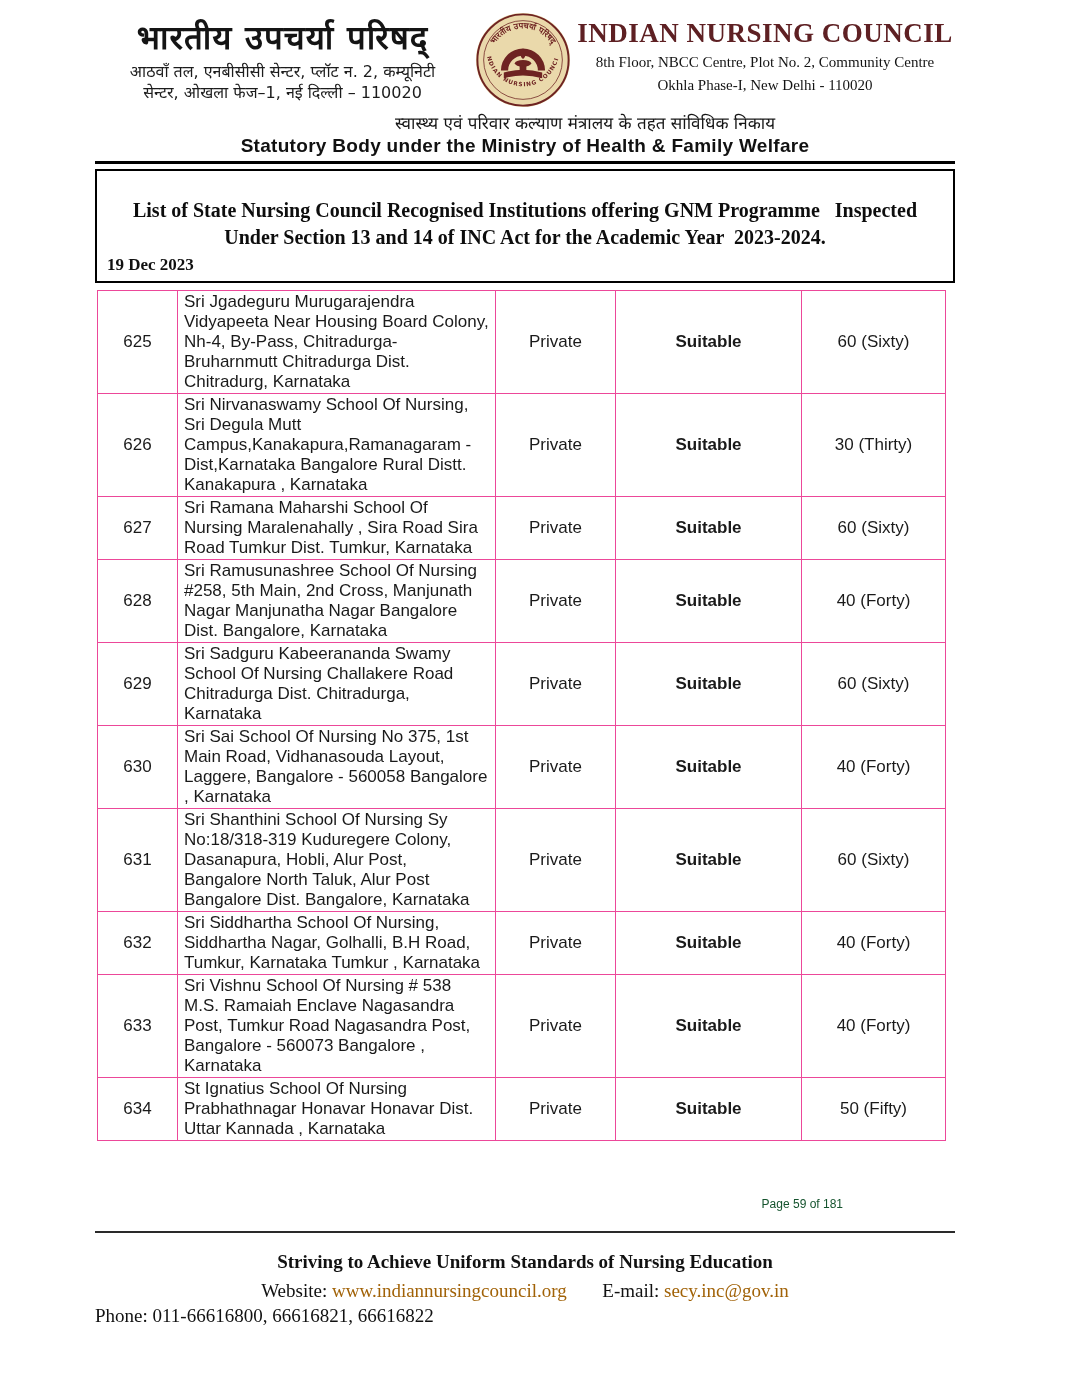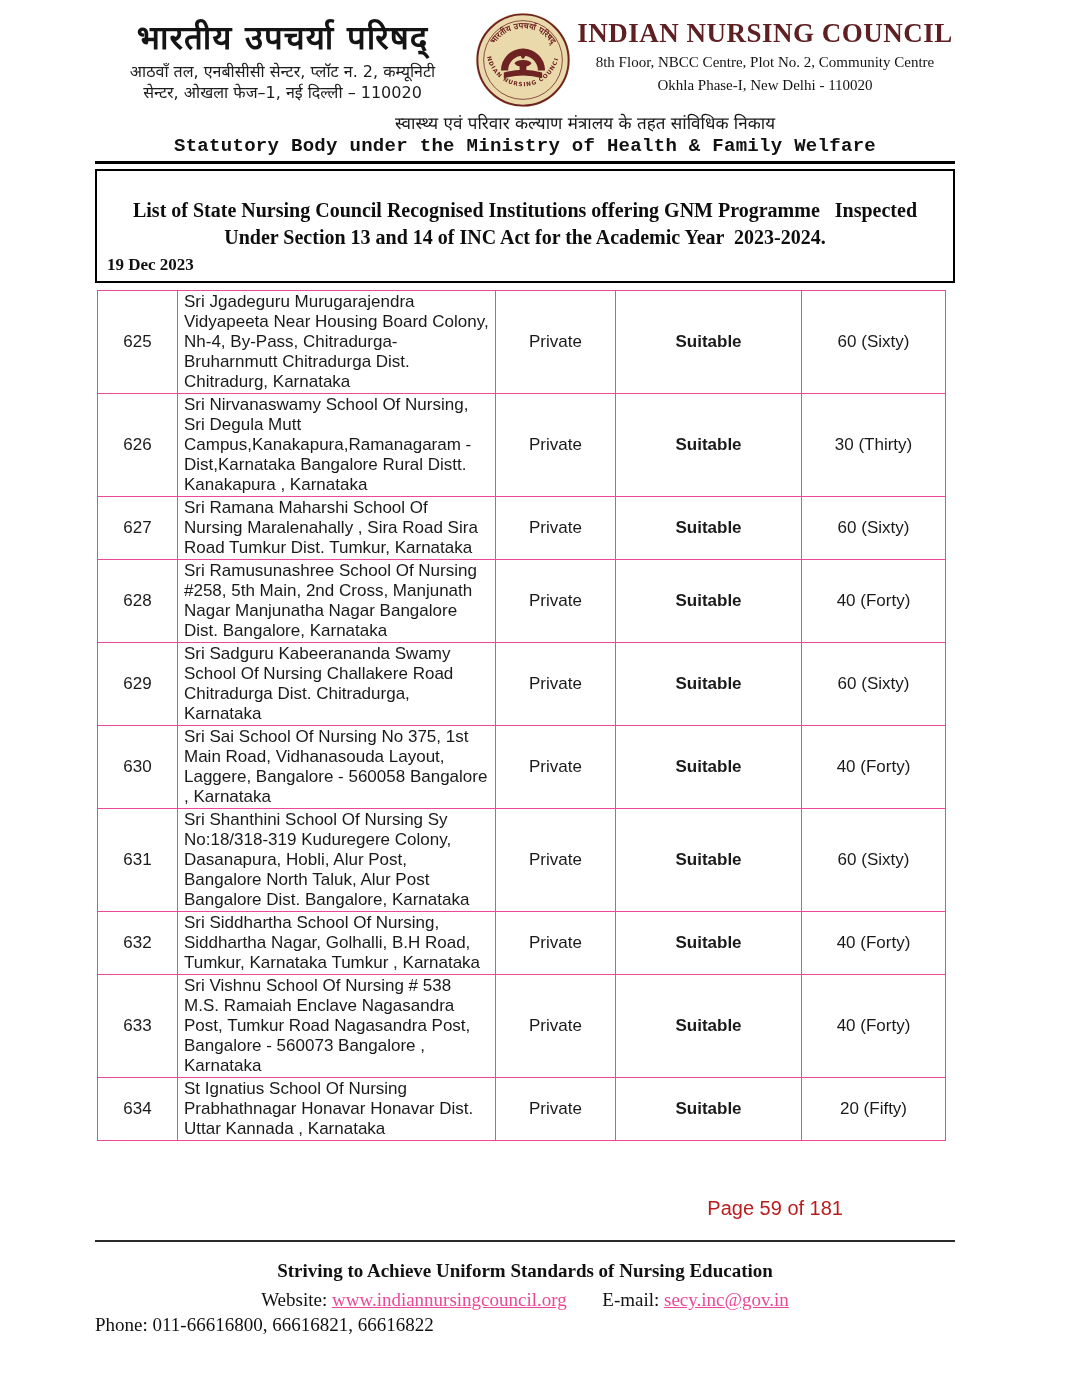--- a/index.html
+++ b/index.html
@@ -15,43 +15,43 @@
   .header { display: flex; padding-top: 10px; }
   .header-left { width: 375px; text-align: center; padding-top: 4px; }
   .hindi { font-family: "DejaVu Sans", sans-serif; }
   .org-hindi-title { font-size: 33px; font-weight: bold; color: #141414; letter-spacing: 1px; }
   .org-hindi-addr { font-size: 16px; line-height: 17px; margin-top: 4px; color: #1c1c1c; }
   .header-logo { width: 105px; display: flex; justify-content: center; align-items: flex-start; padding-top: 2px; }
   .header-right { flex: 1; text-align: center; padding-top: 8px; }
   .org-en-title { font-family: "Liberation Serif", serif; font-size: 27px; font-weight: bold; color: #5e2023; letter-spacing: 0.5px; }
   .org-en-addr { font-family: "Liberation Serif", serif; font-size: 15px; line-height: 19px; margin-top: 4px; color: #141414; }
   .statutory-hindi { text-align: center; font-size: 17px; margin-top: 3px; padding-left: 120px; color: #161616; }
-  .statutory-en { text-align: center; font-family: Liberation Mono, monospace; font-size: 19px; font-weight: 600; letter-spacing: 0.3px; margin-top: 1px; color: #111; }
+  .statutory-en { text-align: center; font-family: Liberation Sans, sans-serif; font-size: 19px; font-weight: 600; letter-spacing: 0.3px; margin-top: 1px; color: #111; }
   .top-rule { border: none; border-top: 3px solid #000; margin: 4px 0 5px 0; }
 
   
   .title-box { border: 2px solid #000; padding: 26px 10px 6px 10px; }
   .title-line { text-align: center; font-family: "Liberation Serif", serif; font-weight: bold; font-size: 20px; line-height: 27px; white-space: pre-wrap; color: #0d0d0d; }
   .title-date { text-align: left; font-family: "Liberation Serif", serif; font-weight: bold; font-size: 17px; padding-right: 60px; margin-top: 4px; }
 
   
   table.inst-table { border-collapse: collapse; table-layout: fixed; width: 848px; margin: 7px 0 0 2px; }
   .inst-table td { border: 1px solid #ec4899; font-size: 17px; line-height: 20px; padding: 1px 6px; vertical-align: middle; color: #1a1a1a; }
   .cell-sl, .cell-type, .cell-status, .cell-seats { text-align: center; }
   .cell-status { font-weight: bold; }
   .cell-inst { text-align: left; }
 
   
-  .page-info { text-align: right; padding-right: 112px; margin-top: 56px; font-size: 20px; color: #b91c1c; }
+  .page-info { text-align: right; padding-right: 112px; margin-top: 56px; font-size: 12px; color: #14532d; }
   .footer-rule { border: none; border-top: 2px solid #2a2a2a; margin: 20px 0 7px 0; }
   .footer-hindi { text-align: center; font-size: 16px; color: #161616; }
   .footer-motto { text-align: center; font-family: "Liberation Serif", serif; font-weight: bold; font-size: 19px; margin-top: 18px; color: #111; }
   .footer-contact { text-align: center; font-family: "Liberation Serif", serif; font-size: 19px; margin-top: 7px; color: #111; }
   .footer-contact .label { color: #111; }
-  .footer-contact a { color: #ec4899; text-decoration: underline; cursor: pointer; }
+  .footer-contact a { color: #a16207; cursor: pointer; }
   .contact-gap { display: inline-block; width: 26px; }
   .footer-phone { text-align: left; font-family: "Liberation Serif", serif; font-size: 19px; margin-top: 3px; color: #111; }
 </style>
 </head>
 <body>
 
 <div class="content">
 
   <div class="header">
     <div class="header-left">
@@ -167,21 +167,21 @@
           <td class="cell-inst">Sri Vishnu School Of Nursing # 538 M.S. Ramaiah Enclave Nagasandra Post, Tumkur Road  Nagasandra Post, Bangalore - 560073 Bangalore , Karnataka</td>
           <td class="cell-type">Private</td>
           <td class="cell-status">Suitable</td>
           <td class="cell-seats">40 (Forty)</td>
         </tr>
         <tr>
           <td class="cell-sl">634</td>
           <td class="cell-inst">St Ignatius School Of Nursing Prabhathnagar Honavar Honavar  Dist. Uttar Kannada , Karnataka</td>
           <td class="cell-type">Private</td>
           <td class="cell-status">Suitable</td>
-          <td class="cell-seats">20 (Fifty)</td>
+          <td class="cell-seats">50 (Fifty)</td>
         </tr>
       </tbody>
   </table>
 
   <div class="page-info">Page 59 of 181</div>
   <hr class="footer-rule">
   <div class="footer-motto">Striving to Achieve Uniform Standards of Nursing Education</div>
   <div class="footer-contact">
     <span class="label">Website:</span>
     <a>www.indiannursingcouncil.org</a>

